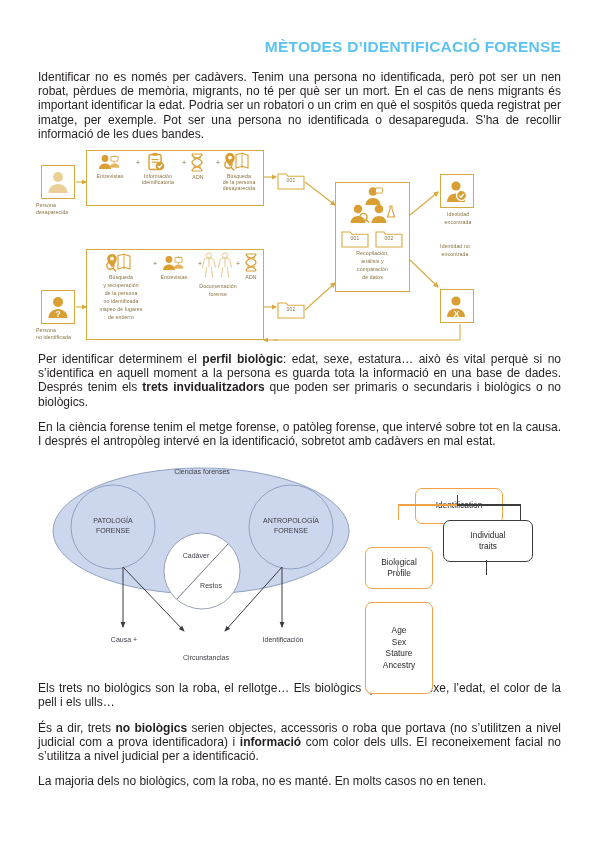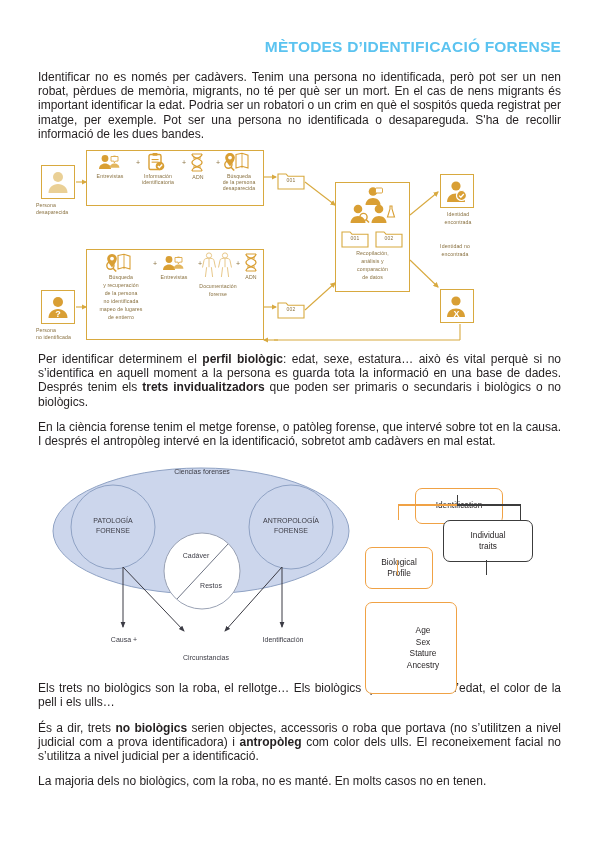--- a/index.html
+++ b/index.html
@@ -332,28 +332,28 @@
         <span>Profile</span>
       </div>
       <div class="node n-bk" style="left:83px;top:61px;width:88px;height:40px;flex-direction:column;">
         <span>Individual</span>
         <span>traits</span>
       </div>
 
       <div class="conn or v" style="left:37px;top:101px;height:15px;"></div>
       <div class="conn bk v" style="left:126px;top:101px;height:15px;"></div>
 
-      <div class="node n-or" style="left:5px;top:116px;width:66px;height:90px;flex-direction:column;padding-left:24px;">
+      <div class="node n-or" style="left:5px;top:116px;width:66px;height:90px;flex-direction:column;">
         <span>Age</span>
         <span>Sex</span>
         <span>Stature</span>
         <span>Ancestry</span>
       </div>
     </div>
   </div>
 
   <p class="para" style="margin-top:10px;">Els trets no biològics son la roba, el rellotge… Els biològics que és el sexe, l’edat, el color de la pell i els ulls…</p>
 
-  <p class="para"><span>És a dir, trets </span><b>no biològics</b><span> serien objectes, accessoris o roba que portava (no s’utilitzen a nivel judicial com a prova identificadora) i </span><b>antropòleg</b><span> com color dels ulls. El reconeixement facial no s’utilitza a nivel judicial per a identificació.</span></p>
+  <p class="para"><span>És a dir, trets </span><b>no biològics</b><span> serien objectes, accessoris o roba que portava (no s’utilitzen a nivel judicial com a prova identificadora) i </span><b>informació</b><span> com color dels ulls. El reconeixement facial no s’utilitza a nivel judicial per a identificació.</span></p>
 
   <p class="para">La majoria dels no biològics, com la roba, no es manté. En molts casos no en tenen.</p>
 
 </div>
 
 </body></html>

